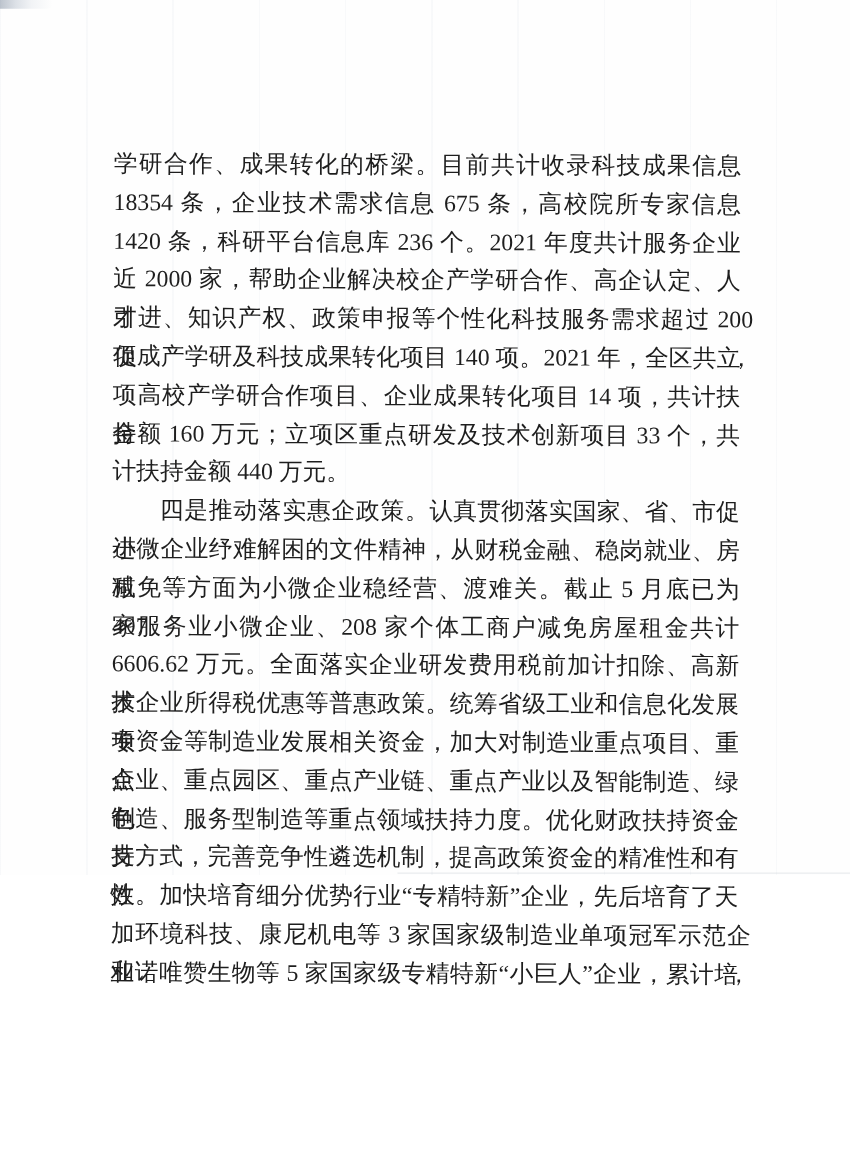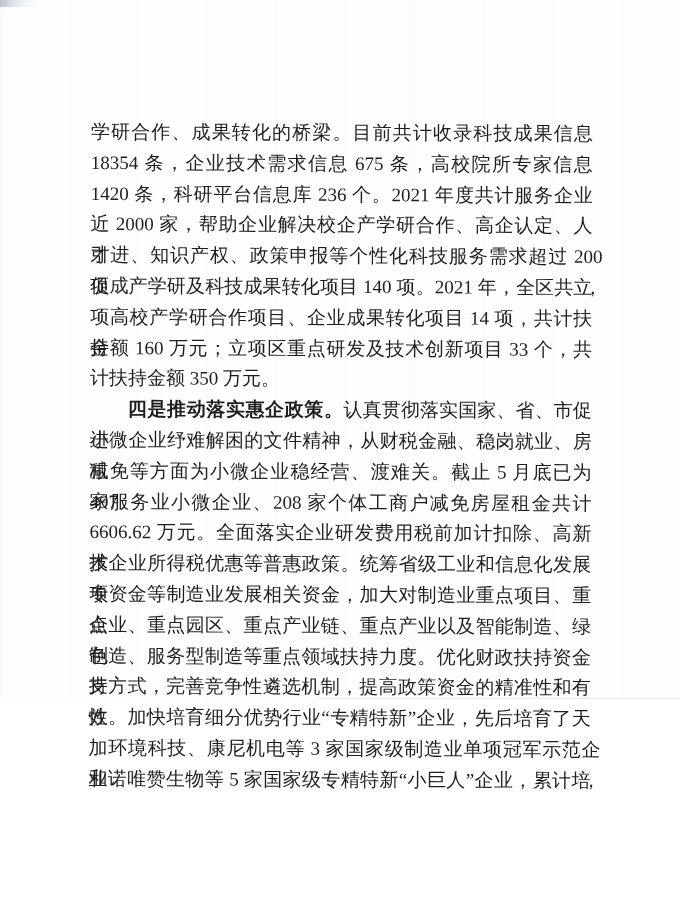--- a/index.html
+++ b/index.html
@@ -58,21 +58,21 @@
     height: 30.8px;
     line-height: 30.8px;
     text-align: justify;
     text-align-last: justify;
     overflow: visible;
   }
   .line.hang { width: 512px; }
   .line.end { text-align-last: auto; }
   .line.indent { text-indent: 2em; }
   .lead {
-    font-weight: 700;
+    font-weight: 400;
     letter-spacing: 0.5px;
   }
 </style>
 </head>
 <body>
 
 <div class="page">
   <div class="corner-smudge"></div>
   <div class="text-block" id="text-block">
   <p class="line"><span class="txt">学研合作、成果转化的桥梁。目前共计收录科技成果信息</span></p>
@@ -84,21 +84,21 @@
   <p class="line"><span class="txt">近 2000 家，帮助企业解决校企产学研合作、高企认定、人才</span></p>
 
   <p class="line hang"><span class="txt">引进、知识产权、政策申报等个性化科技服务需求超过 200 项，</span></p>
 
   <p class="line"><span class="txt">促成产学研及科技成果转化项目 140 项。2021 年，全区共立</span></p>
 
   <p class="line"><span class="txt">项高校产学研合作项目、企业成果转化项目 14 项，共计扶持</span></p>
 
   <p class="line"><span class="txt">金额 160 万元；立项区重点研发及技术创新项目 33 个，共</span></p>
 
-  <p class="line end"><span class="txt">计扶持金额 350 万元。</span></p>
+  <p class="line end"><span class="txt">计扶持金额 440 万元。</span></p>
 
   <p class="line indent"><b class="lead">四是推动落实惠企政策。</b><span class="txt">认真贯彻落实国家、省、市促进</span></p>
 
   <p class="line"><span class="txt">小微企业纾难解困的文件精神，从财税金融、稳岗就业、房租</span></p>
 
   <p class="line"><span class="txt">减免等方面为小微企业稳经营、渡难关。截止 5 月底已为 497</span></p>
 
   <p class="line"><span class="txt">家服务业小微企业、208 家个体工商户减免房屋租金共计</span></p>
 
   <p class="line"><span class="txt">6606.62 万元。全面落实企业研发费用税前加计扣除、高新技</span></p>

